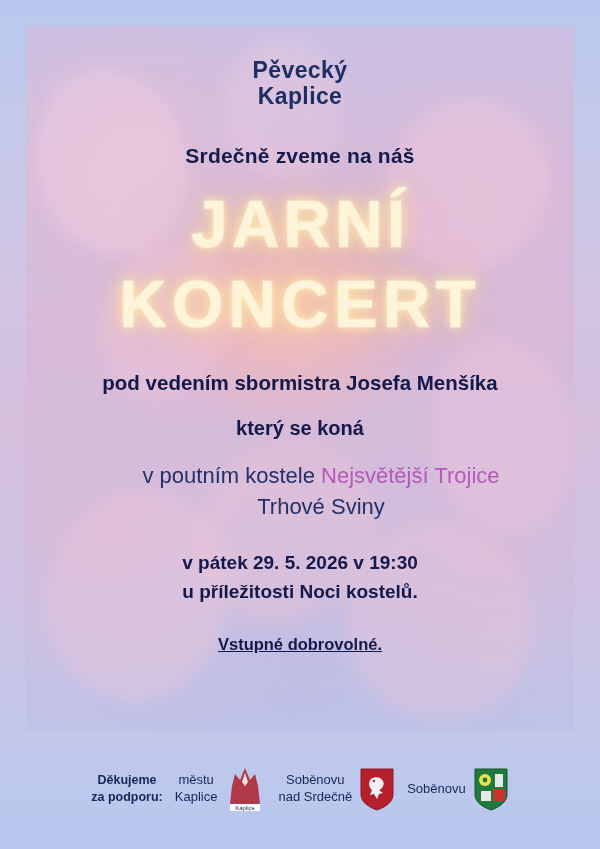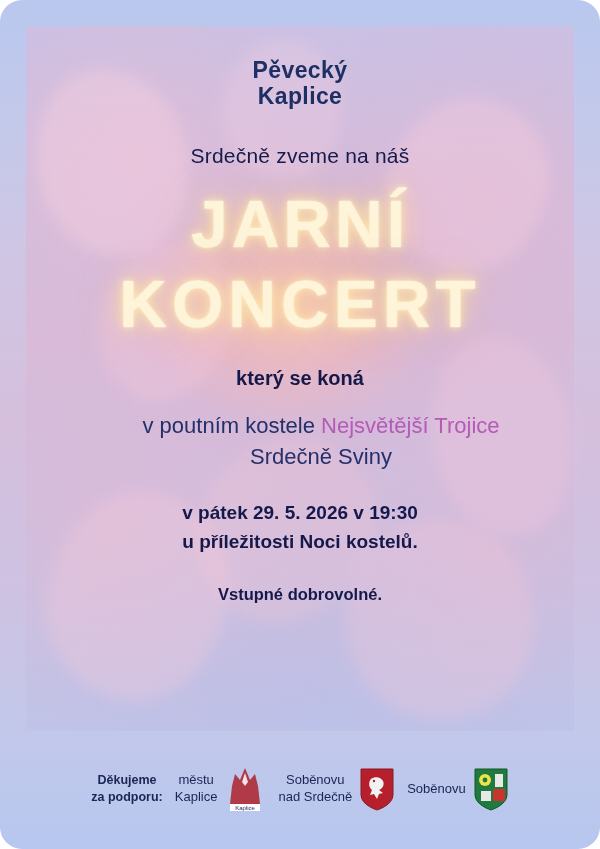--- a/index.html
+++ b/index.html
@@ -15,21 +15,20 @@
   }
 
   .poster {
     position: relative;
     width: 600px;
     height: 849px;
     box-sizing: border-box;
     background:
       linear-gradient(180deg, #b9c8ef 0%, #c3c9ea 14%, #cfc6e4 30%, #d5bfdd 50%, #cec2e2 70%, #c2c8ea 86%, #b7c7ef 100%);
     overflow: hidden;
-    border-radius: 22px;
   }
 
   
   .frame-border {
     position: absolute;
     inset: 0;
     border: 26px solid transparent;
     box-sizing: border-box;
     pointer-events: none;
   }
@@ -97,21 +96,21 @@
     height: 13px;
     position: relative;
     vertical-align: -1px;
   }
   .logo-note svg { display: block; }
 
   
   .invite {
     margin-top: 34px;
     font-size: 21px;
-    font-weight: 400;
+    font-weight: 700;
     color: #151b4a;
     letter-spacing: 0.2px;
   }
 
   .bigtitle {
     margin-top: 16px;
     font-size: 66px;
     line-height: 1.22;
     font-weight: 700;
     letter-spacing: 4px;
@@ -152,20 +151,21 @@
     font-weight: 700;
     color: #15184a;
     line-height: 1.55;
   }
 
   .price {
     margin-top: 28px;
     font-size: 16.5px;
     font-weight: 700;
     color: #15184a;
+    text-decoration: underline;
   }
 
   
   .sponsors {
     position: absolute;
     left: 26px;
     right: 26px;
     bottom: 14px;
     height: 92px;
     display: flex;
@@ -225,26 +225,27 @@
       <div class="logo-line3">Kaplice</div>
     </div>
 
     <div class="invite">Srdečně zveme na náš</div>
 
     <div class="bigtitle">
       <div class="l1">JARNÍ</div>
       <div class="l2">KONCERT</div>
     </div>
 
+    <div class="conductor">pod vedením sbormistra Josefa Menšíka</div>
 
     <div class="which">který se koná</div>
 
     <div class="place">
       <div><span>v poutním kostele </span><span class="hl">Nejsvětější Trojice</span></div>
-      <div>Srdečně Sviny</div>
+      <div>Trhové Sviny</div>
     </div>
 
     <div class="when">
       <div>v pátek 29. 5. 2026 v 19:30</div>
       <div>u příležitosti Noci kostelů.</div>
     </div>
 
     <div class="price">Vstupné dobrovolné.</div>
   </div>
 

